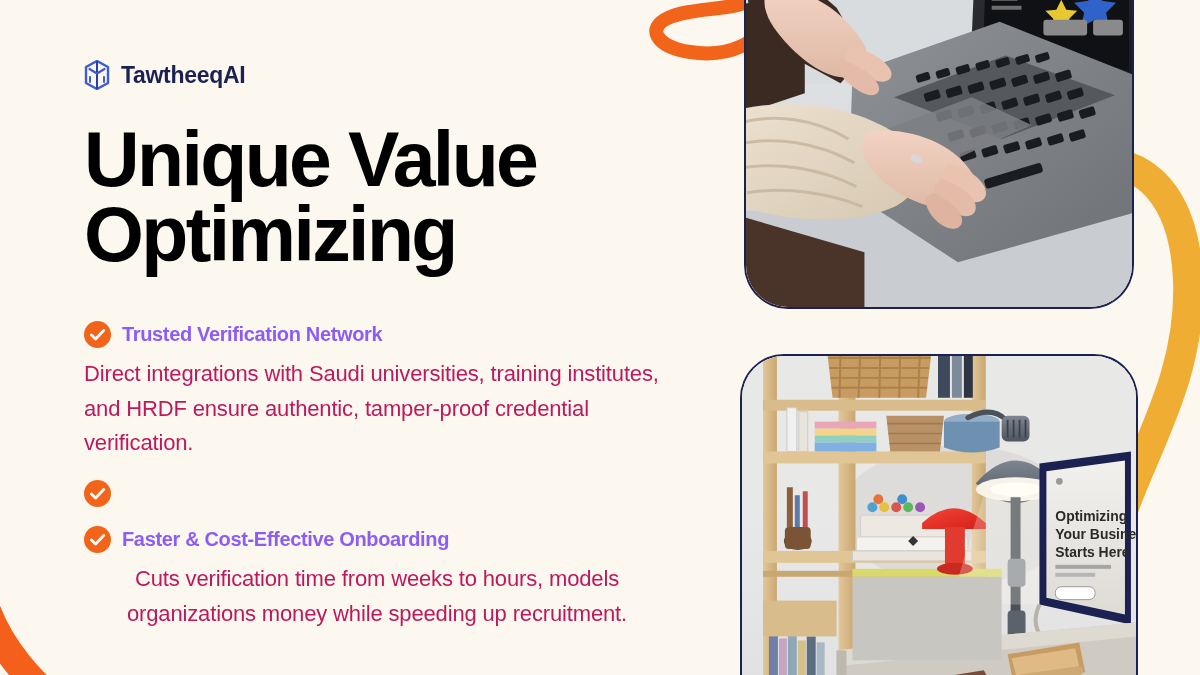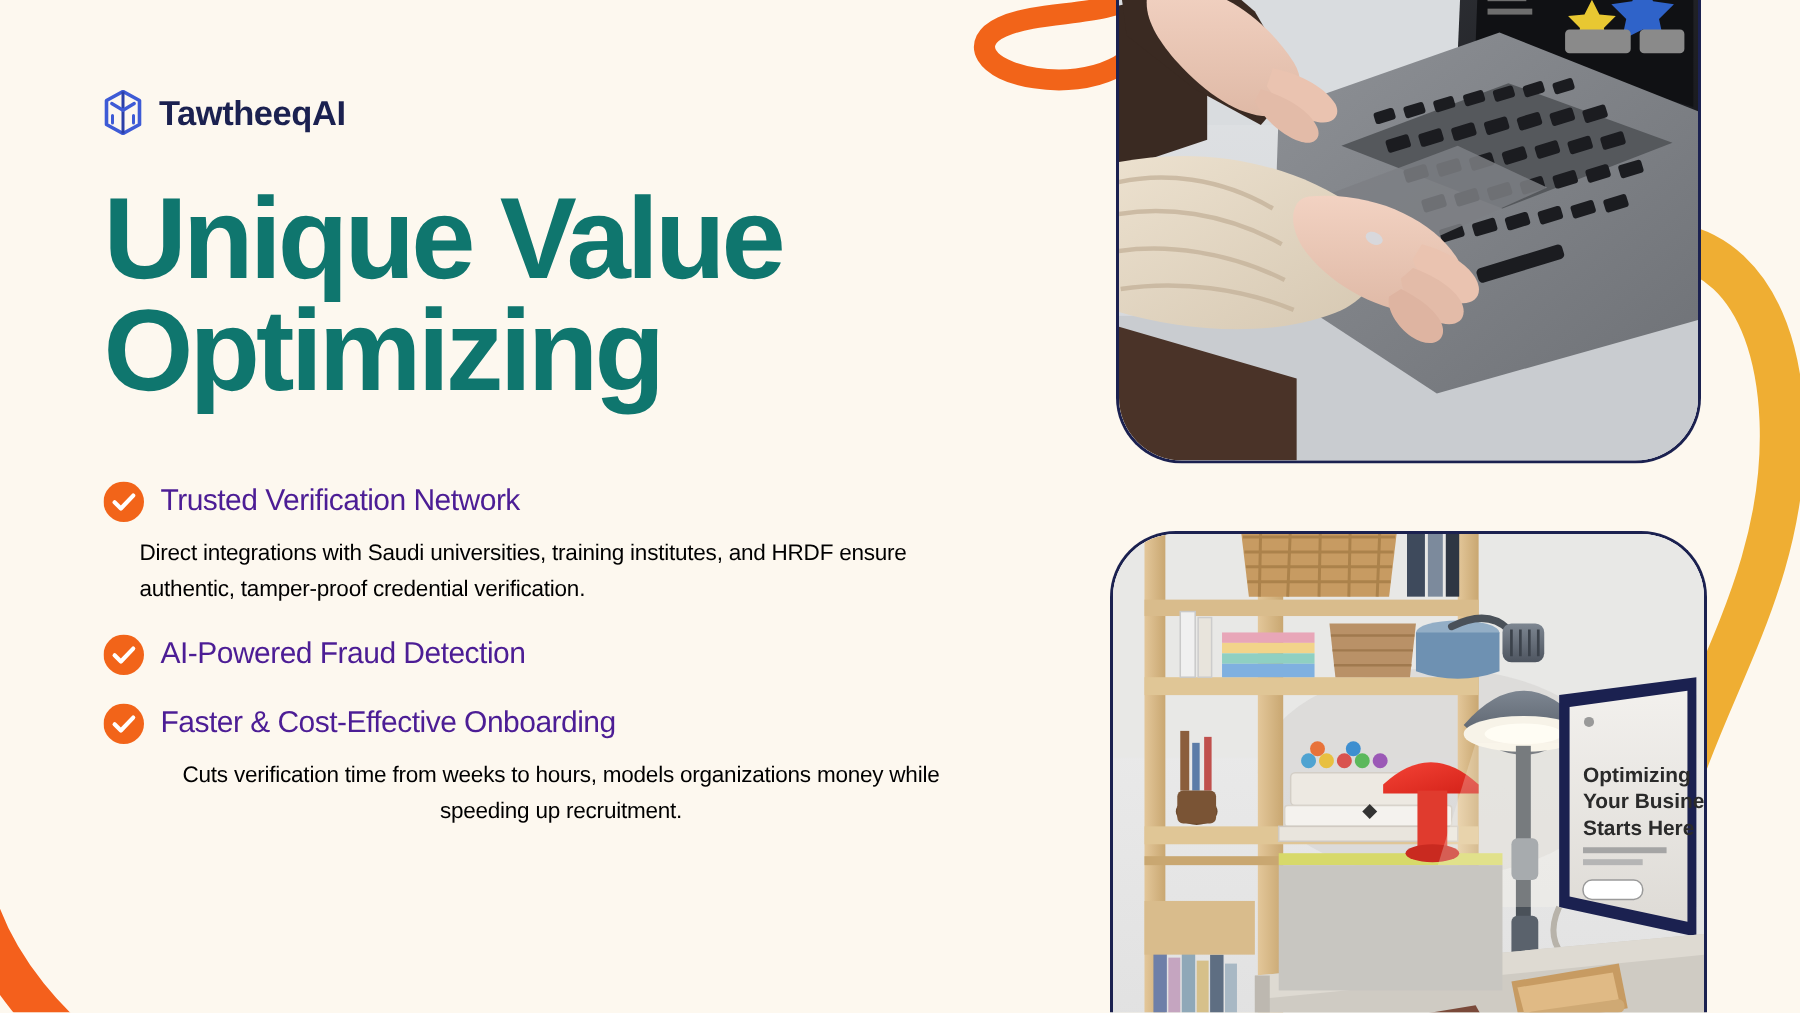--- a/index.html
+++ b/index.html
@@ -22,21 +22,21 @@
   
   .deco { position:absolute; pointer-events:none; }
 
   .deco-squiggle-top   { left:628px;  top:-34px;  width:200px; height:120px; z-index:1; }
   .deco-wave-right     { right:-6px;  top:120px;  width:130px; height:470px; z-index:1; }
   .deco-arc-bottomleft { left:-62px;  top:520px;  width:150px; height:200px; z-index:1; }
 
   
   .left-col {
     position:absolute;
-    left:1px; top:0;
+    left:16px; top:0;
     width:700px; height:675px;
     z-index:5;
     padding:58px 0 0 68px;
   }
 
   .brand {
     display:flex;
     align-items:center;
     gap:11px;
     height:34px;
@@ -48,48 +48,47 @@
     letter-spacing:-0.3px;
     color:#1B2150;
   }
 
   .headline {
     margin-top:30px;
     font-size:77px;
     line-height:0.98;
     font-weight:bold;
     letter-spacing:-2.6px;
-    color:#0f766e;
+    color:#000000;
     max-width:600px;
   }
   .headline-line { display:block; white-space:nowrap; }
 
   .features { margin-top:48px; width:586px; }
   .feature { margin-bottom:19px; }
   .feature:last-child { margin-bottom:0;text-align:center; }
 
   .feature-head {
     display:flex;
     align-items:center;
     gap:11px;
     margin-bottom:9px;
   }
   .check-icon { width:27px; height:27px; flex:0 0 auto; display:block; }
   .feature-title {
     font-size:20px;
-    font-weight:normal;
-    color:#4c1d95;
+    font-weight:bold;
+    color:#8b5cf6;
     letter-spacing:-0.35px;
   }
   .feature-desc {
-    font-size:15px;
+    font-size:22px;
     line-height:1.58;
-    color:#000000;
+    color:#be185d;
     letter-spacing:-0.15px;
-    margin-left:24px;
   }
 
   
   .card {
     position:absolute;
     z-index:6;
     border:2.5px solid #1B2150;
     background:#CFCFCF;
     overflow:hidden;
   }
@@ -154,21 +153,20 @@
         </div>
         <p class="feature-desc">Direct integrations with Saudi universities, training institutes, and HRDF ensure authentic, tamper-proof credential verification.</p>
       </div>
 
       <div class="feature">
         <div class="feature-head">
           <svg class="check-icon" viewBox="0 0 27 27">
             <circle cx="13.5" cy="13.5" r="13.5" fill="#F26419"></circle>
             <path d="M7.4 13.9 L11.6 18 L19.8 9.4" fill="none" stroke="#FFFFFF" stroke-width="2.8" stroke-linecap="round" stroke-linejoin="round"></path>
           </svg>
-          <span class="feature-title">AI-Powered Fraud Detection</span>
         </div>
       </div>
 
       <div class="feature">
         <div class="feature-head">
           <svg class="check-icon" viewBox="0 0 27 27">
             <circle cx="13.5" cy="13.5" r="13.5" fill="#F26419"></circle>
             <path d="M7.4 13.9 L11.6 18 L19.8 9.4" fill="none" stroke="#FFFFFF" stroke-width="2.8" stroke-linecap="round" stroke-linejoin="round"></path>
           </svg>
           <span class="feature-title">Faster &amp; Cost-Effective Onboarding</span>

